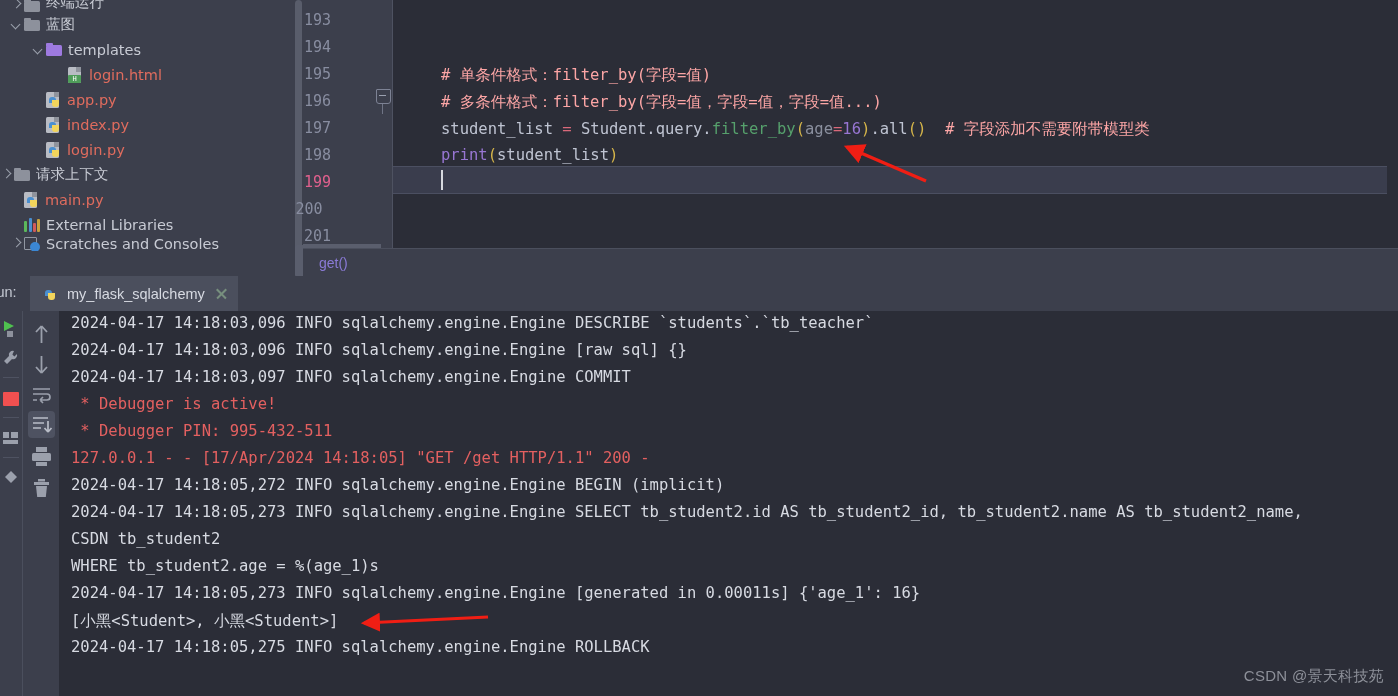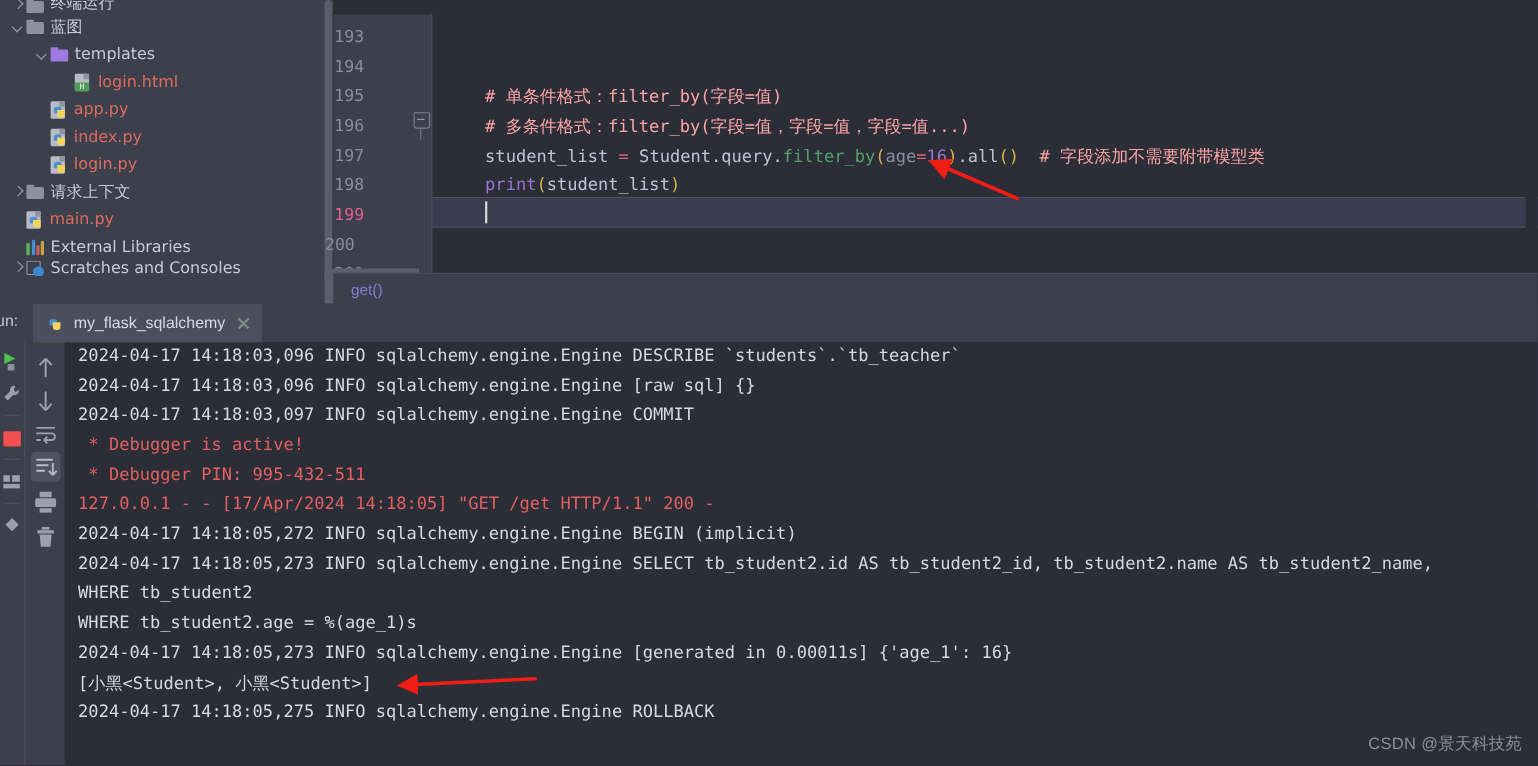--- a/index.html
+++ b/index.html
@@ -92,21 +92,21 @@
   #tree-scrollbar {
     position:absolute; right:0; top:0; width:9px; height:276px; background:#3c3f4c;
   }
   #tree-scrollbar .thumb {
     position:absolute; left:1px; top:0; width:7px; height:258px;
     background:#595d6b; border-radius:4px;
   }
 
   
   #editor {
-    position:absolute; left:303px; top:13px; width:1095px; height:248px;
+    position:absolute; left:303px; top:0; width:1095px; height:248px;
     background:#2b2d37;
   }
   #gutter {
     position:absolute; left:0; top:0; width:90px; height:248px;
     background:#3c3f4c;
   }
   .ln {
     position:absolute; right:62px; font-family:"DejaVu Sans Mono", monospace;
     font-size:15px; color:#888da0; text-align:right; width:44px;
   }
@@ -306,21 +306,21 @@
         <div class="tree-row" style="padding-left: 32px;">
           <span class="tw"></span>
           <span class="py-ic">
             <span class="sheet"></span>
             <span class="fold"></span>
             <span class="b1"></span>
             <span class="b2"></span>
           </span>
           <span class="fname red">login.py</span>
         </div>
-        <div class="tree-row" style="padding-left: 10px;">
+        <div class="tree-row" style="">
           <span class="tw right"></span>
           <span class="folder-ic">
             <span class="tab"></span>
             <span class="body"></span>
           </span>
           <span class="fname plain">请求上下文</span>
         </div>
         <div class="tree-row" style="padding-left: 10px;">
           <span class="tw"></span>
           <span class="py-ic">
@@ -460,21 +460,21 @@
     <div id="console">
       <div id="console-lines">
           <div class="co" style="top: 3px;">2024-04-17 14:18:03,096 INFO sqlalchemy.engine.Engine DESCRIBE `students`.`tb_teacher`</div>
           <div class="co" style="top: 30px;">2024-04-17 14:18:03,096 INFO sqlalchemy.engine.Engine [raw sql] {}</div>
           <div class="co" style="top: 57px;">2024-04-17 14:18:03,097 INFO sqlalchemy.engine.Engine COMMIT</div>
           <div class="co red" style="top: 84px;"> * Debugger is active!</div>
           <div class="co red" style="top: 111px;"> * Debugger PIN: 995-432-511</div>
           <div class="co red" style="top: 138px;">127.0.0.1 - - [17/Apr/2024 14:18:05] "GET /get HTTP/1.1" 200 -</div>
           <div class="co" style="top: 165px;">2024-04-17 14:18:05,272 INFO sqlalchemy.engine.Engine BEGIN (implicit)</div>
           <div class="co" style="top: 192px;">2024-04-17 14:18:05,273 INFO sqlalchemy.engine.Engine SELECT tb_student2.id AS tb_student2_id, tb_student2.name AS tb_student2_name,</div>
-          <div class="co" style="top: 219px;">WHERE tb_student2</div>
+          <div class="co" style="top: 219px;">CSDN tb_student2</div>
           <div class="co" style="top: 246px;">WHERE tb_student2.age = %(age_1)s</div>
           <div class="co" style="top: 273px;">2024-04-17 14:18:05,273 INFO sqlalchemy.engine.Engine [generated in 0.00011s] {'age_1': 16}</div>
           <div class="co" style="top: 300px;">[小黑&lt;Student&gt;, 小黑&lt;Student&gt;]</div>
           <div class="co" style="top: 327px;">2024-04-17 14:18:05,275 INFO sqlalchemy.engine.Engine ROLLBACK</div>
         </div>
     </div>
   </div>
 
   <svg class="arrow" style="left:830px; top:135px; width:120px; height:55px;" viewBox="0 0 120 55">
     <defs>

